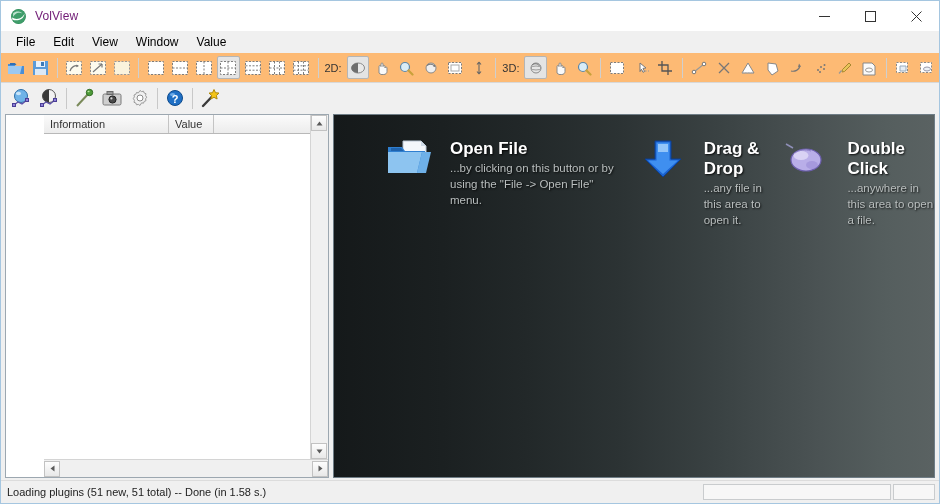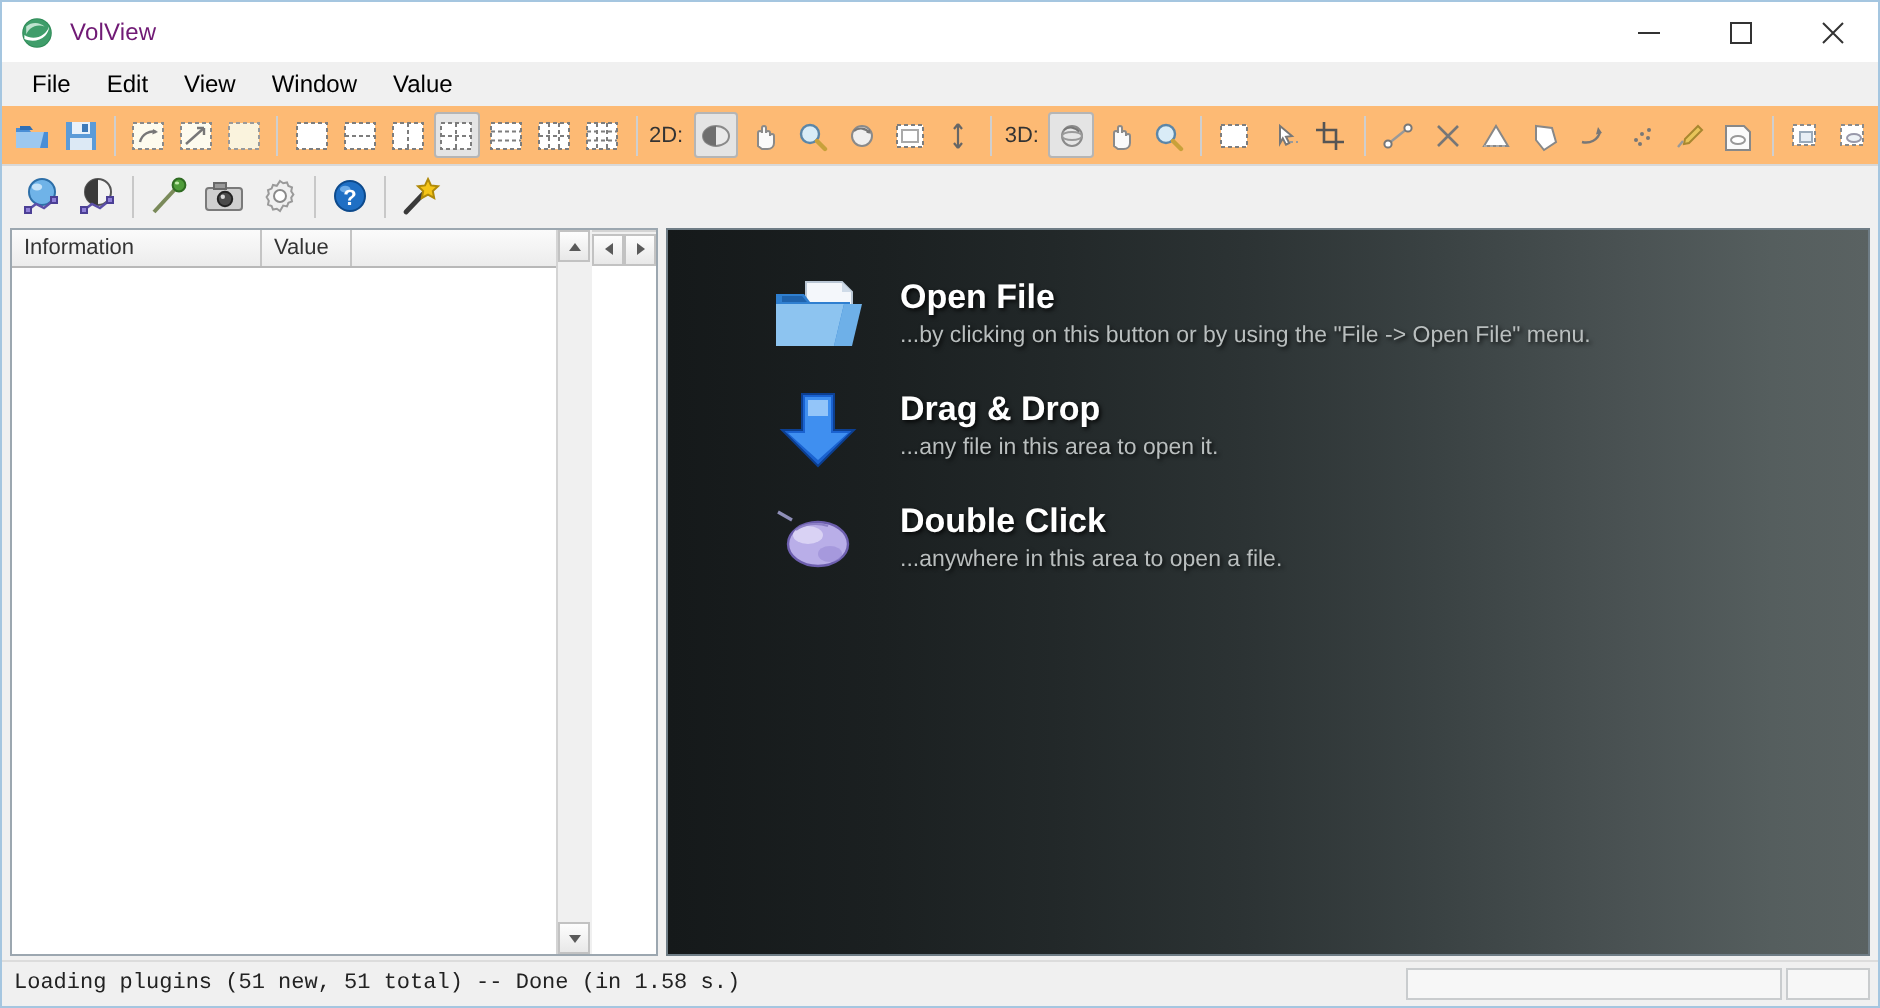--- a/index.html
+++ b/index.html
@@ -66,22 +66,22 @@
   
   .body{flex:1;display:flex;position:relative;min-height:0;background:#f0f0f0;}
   
   .left-panel{
     width:332px;min-width:332px;
     display:flex;flex-direction:column;
     background:#f0f0f0;box-sizing:border-box;
     padding:0 4px 2px 4px;
   }
   .list-wrap{
-    flex:1;display:flex;flex-direction:row;min-height:0;
-    border:1px solid #9ca7b0;background:#fff;box-sizing:border-box;
+    flex:1;display:flex;flex-direction:column;min-height:0;
+    border:1px solid #9ca7b0;background:#fff;box-sizing:border-box;padding-left:38px;
   }
   .list-top{flex:1;display:flex;min-height:0;}
   .list-main{flex:1;display:flex;flex-direction:column;min-width:0;background:#fff;}
   .list-header{
     height:18px;min-height:18px;display:flex;background:#f2f2f2;
     border-bottom:1px solid #b8b8b8;
   }
   .col{
     font-size:11px;color:#333;display:flex;align-items:center;
     padding-left:6px;border-right:1px solid #c4c4c4;box-sizing:border-box;
@@ -107,36 +107,36 @@
     background:linear-gradient(to bottom,#fdfdfd,#e8e8e8);
     border:1px solid #c2c2c2;box-sizing:border-box;
   }
   
   .viewport{
     flex:1;margin:0 4px 2px 0;position:relative;
     border:1px solid #6f7d86;box-sizing:border-box;
     background:linear-gradient(to right,#15191a 0%,#1b2021 18%,#222829 32%,#2c3334 48%,#3a4243 64%,#4a5253 80%,#555e5e 92%,#5a6262 100%);
     overflow:hidden;
   }
-  .hints{padding:22px 0 0 52px;display:flex;flex-direction:column;gap:12px;justify-content:flex-end;}
+  .hints{padding:22px 0 0 52px;display:flex;flex-direction:row;gap:12px;justify-content:flex-end;}
   .hint{display:flex;align-items:flex-start;gap:18px;}
   .hint-icon{width:46px;height:44px;flex:0 0 46px;display:flex;align-items:center;justify-content:center;}
   .hint-text{padding-top:2px;}
   .hint-title{
     font-size:17px;font-weight:bold;color:#ffffff;line-height:20px;
     text-shadow:1px 1px 2px rgba(0,0,0,0.85);
   }
   .hint-sub{
     font-size:11.5px;color:#b9bebe;line-height:16px;margin-top:1px;
     text-shadow:1px 1px 2px rgba(0,0,0,0.8);
   }
   
   .statusbar{
     height:22px;min-height:22px;background:#f0f0f0;
-    display:flex;align-items:center;border-top:1px solid #dcdcdc;font-family:Liberation Mono, monospace;
+    display:flex;align-items:center;border-top:1px solid #dcdcdc;
   }
   .status-main{
     flex:0 0 700px;height:20px;display:flex;align-items:center;
     padding-left:6px;font-size:11px;color:#222;
     box-sizing:border-box;
   }
   .status-progress{
     flex:1;height:16px;margin:0 2px;border:1px solid #c9ccce;
     background:#f7f7f7;box-sizing:border-box;
   }

